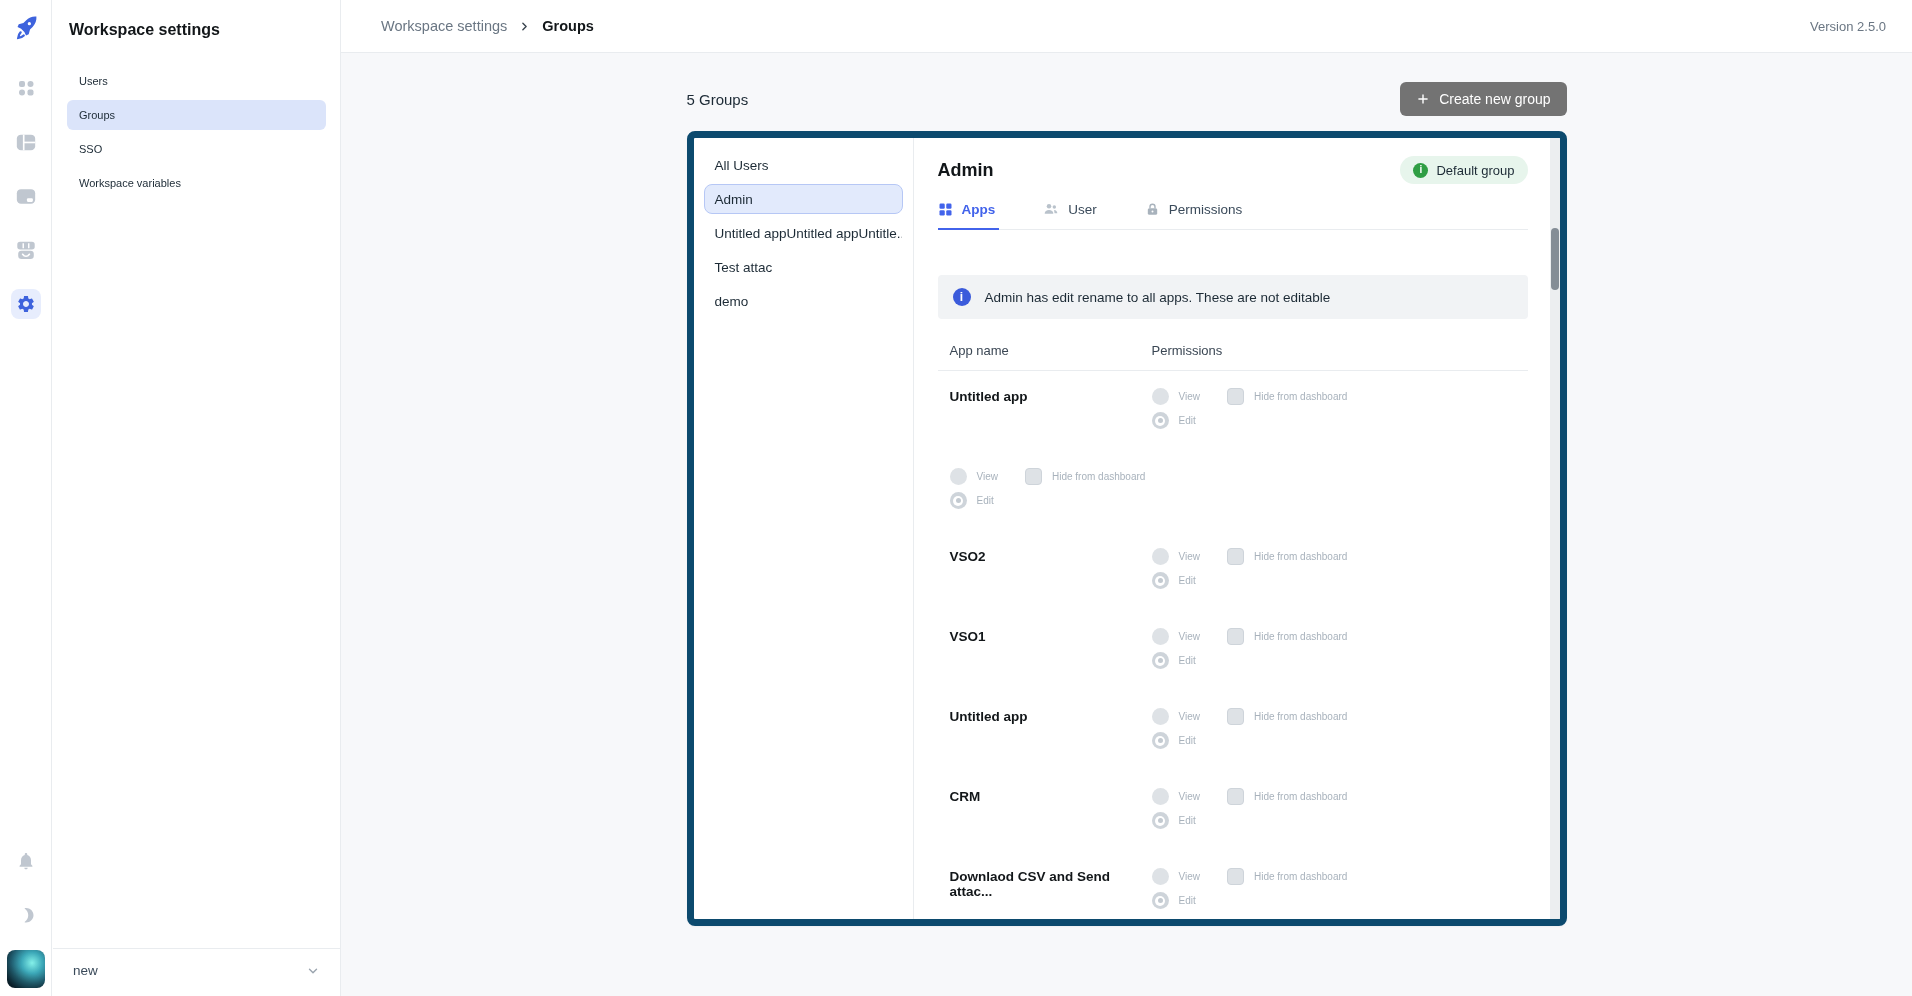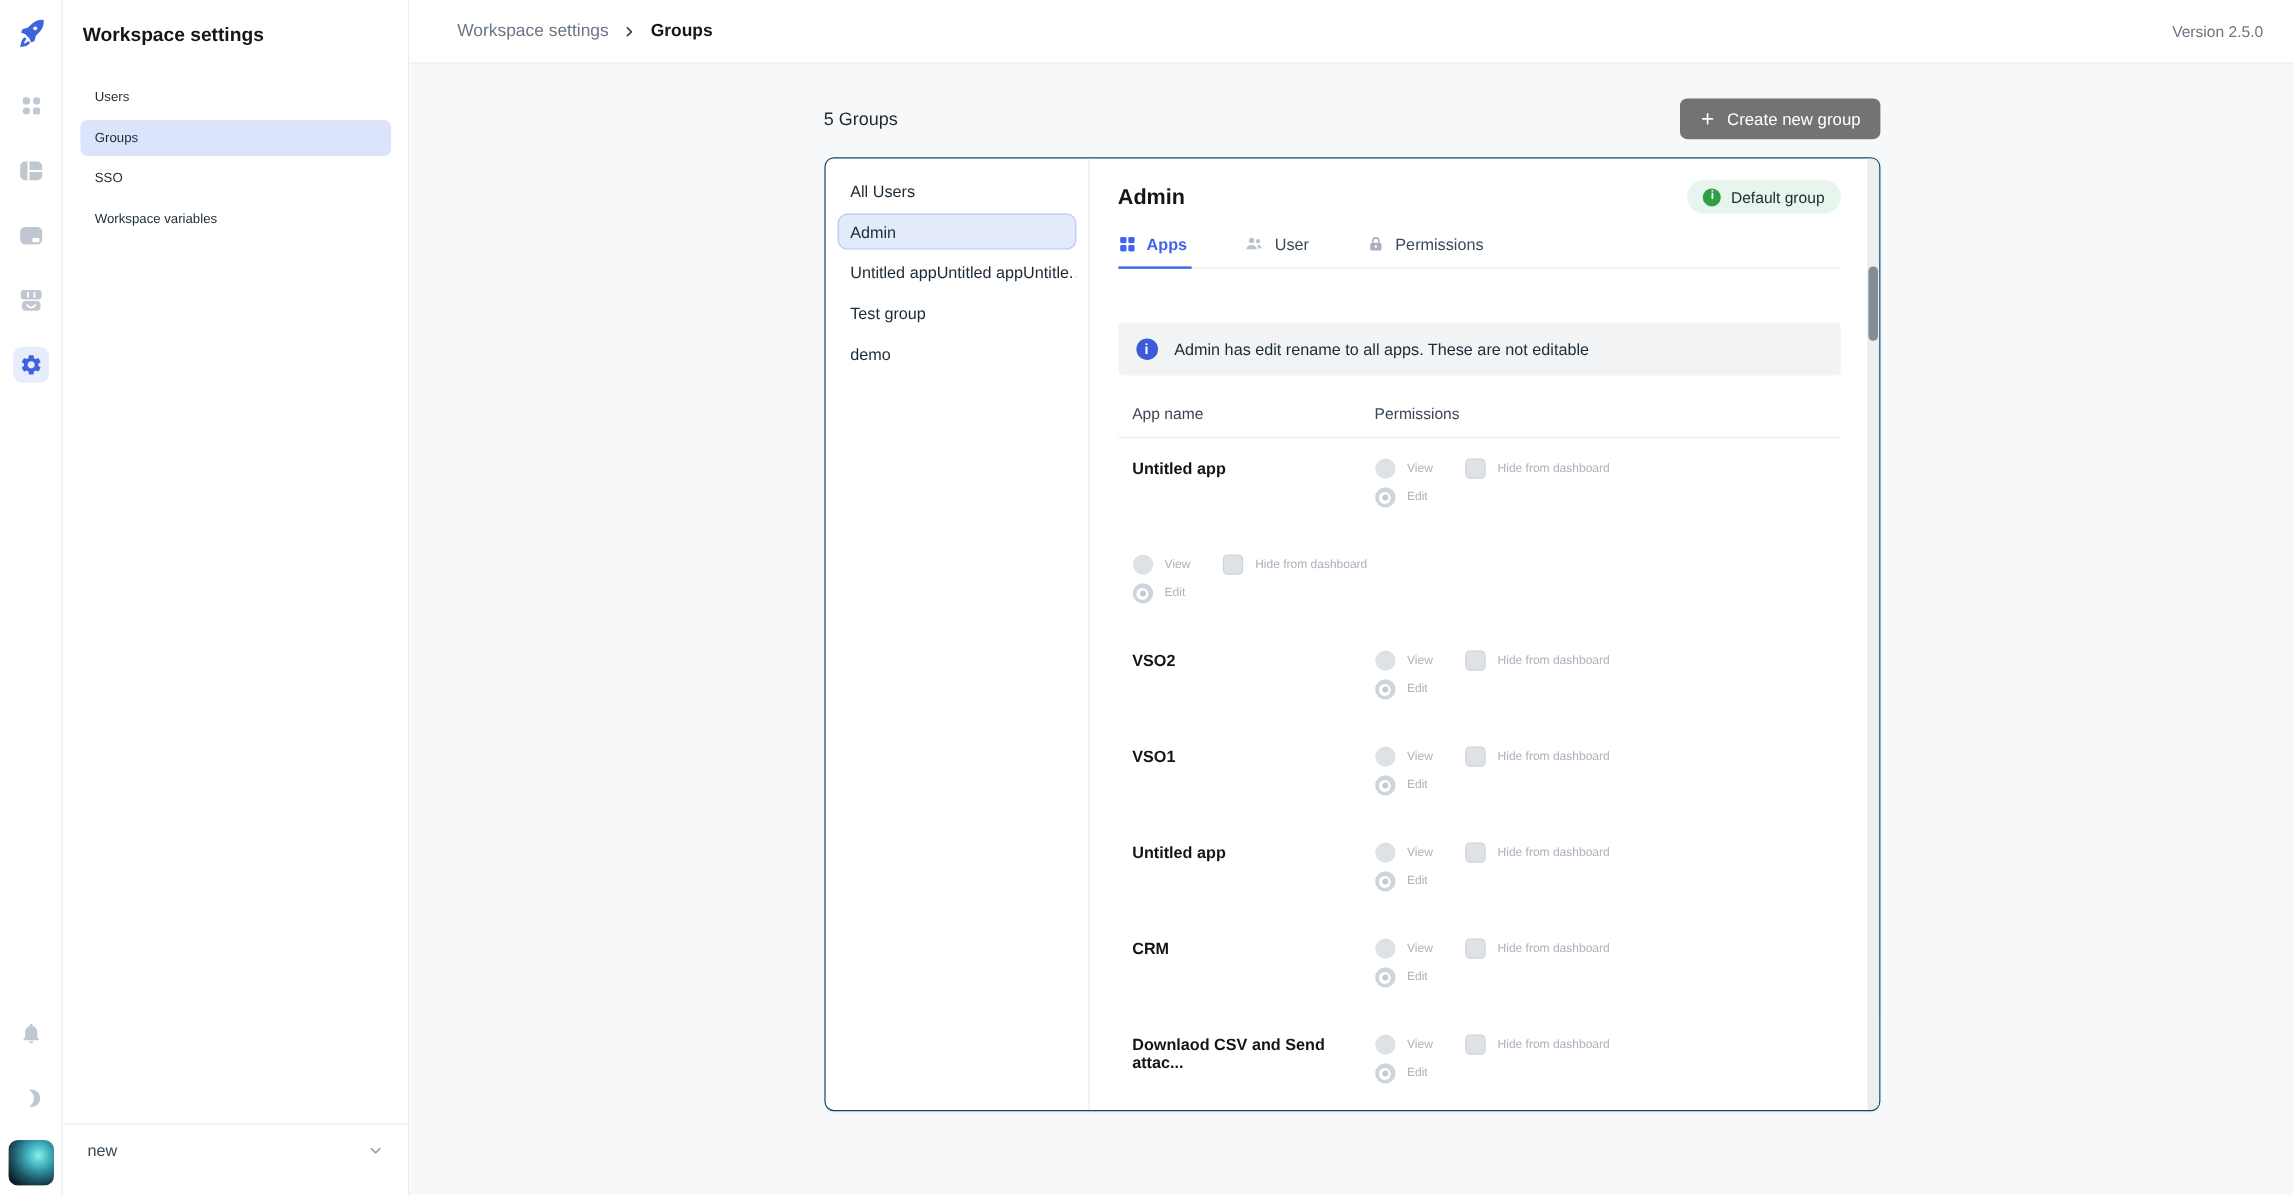--- a/index.html
+++ b/index.html
@@ -20,40 +20,40 @@
               linear-gradient(205deg, transparent 52%, rgba(232,122,34,.9) 72%, rgba(110,38,10,.95));
             background-blend-mode:normal; }
 
   
   .sidebar { position:absolute; left:53px; top:0; bottom:0; width:288px; background:#fff; border-right:1px solid #e9ecef; }
   .sidebar-title { padding:21px 16px 0 16px; font-size:16px; font-weight:700; color:#121619; }
   .sidebar-menu { margin-top:27px; padding:0 14px; }
   .sidebar-item { height:30px; display:flex; align-items:center; padding:0 12px; border-radius:6px;
                   font-size:11px; color:#1c2a35; margin-bottom:4px; cursor:pointer; }
   .sidebar-item.active { background:#dbe4fa; }
-  .workspace-switcher { position:absolute; bottom:16px; left:0; right:0; height:44px; border-top:1px solid #e9ecef;
+  .workspace-switcher { position:absolute; bottom:4px; left:0; right:0; height:44px; border-top:1px solid #e9ecef;
                         display:flex; align-items:center; justify-content:space-between; padding:0 20px; cursor:pointer; }
   .workspace-name { font-size:13.5px; color:#3a4a5a; }
 
   
   .main { position:absolute; left:341px; top:0; right:0; bottom:0; background:#f7f8fa; }
   .main-header { height:53px; background:#fff; border-bottom:1px solid #e9ecef; display:flex; align-items:center; padding:0 26px 0 40px; }
   .breadcrumb { display:flex; align-items:center; gap:11px; }
   .bc-parent { font-size:14.5px; color:#6a7683; cursor:pointer; }
   .bc-current { font-size:14.5px; color:#121619; font-weight:700; }
   .version { margin-left:auto; font-size:13px; color:#6a7683; }
 
   .content-inner { width:880px; margin:0 auto; }
   .content-top { margin-top:29px; display:flex; align-items:center; justify-content:space-between; }
   .groups-count { font-size:15px; font-weight:500; color:#1c2a35; }
   .create-btn { background:#737373; color:#fff; font-size:14px; height:34px; padding:0 16px; border:none;
                 border-radius:6px; display:flex; align-items:center; gap:9px; cursor:pointer; font-family:inherit; }
 
   
-  .card { margin-top:15px; height:795px; background:#fff; border:1px solid #0c4a6e; border-radius:8px;
+  .card { margin-top:15px; height:795px; background:#fff; border:7px solid #0c4a6e; border-radius:8px;
           display:flex; position:relative; overflow:hidden; box-shadow:0 1px 2px rgba(16,24,40,.04);justify-content:center; }
   .group-list { width:220px; border-right:1px solid #e9ecef; padding:12px 10px 0 10px; flex-shrink:0; }
   .group-item { height:30px; display:flex; align-items:center; padding:0 10px; margin-bottom:4px; border-radius:8px;
                 border:1px solid transparent; font-size:13.5px; color:#1c2a35; cursor:pointer;
                 white-space:nowrap; overflow:hidden; }
   .group-item.selected { background:#e2eafc; border-color:#b6c7f5; }
 
   .group-detail { flex:1; padding:18px 32px 0 24px; position:relative; }
   .detail-header { display:flex; align-items:center; justify-content:space-between; }
   .detail-title { font-size:18px; font-weight:700; color:#121619; }
@@ -214,21 +214,21 @@
           <div class="group-item">
     <span>All Users</span>
   </div>
           <div class="group-item selected">
     <span>Admin</span>
   </div>
           <div class="group-item">
     <span>Untitled appUntitled appUntitle...</span>
   </div>
           <div class="group-item">
-    <span>Test group</span>
+    <span>Test attac</span>
   </div>
           <div class="group-item">
     <span>demo</span>
   </div>
         </div>
 
       <div class="group-detail">
         <div class="detail-header">
           <span class="detail-title">Admin</span>
           <div class="badge">

